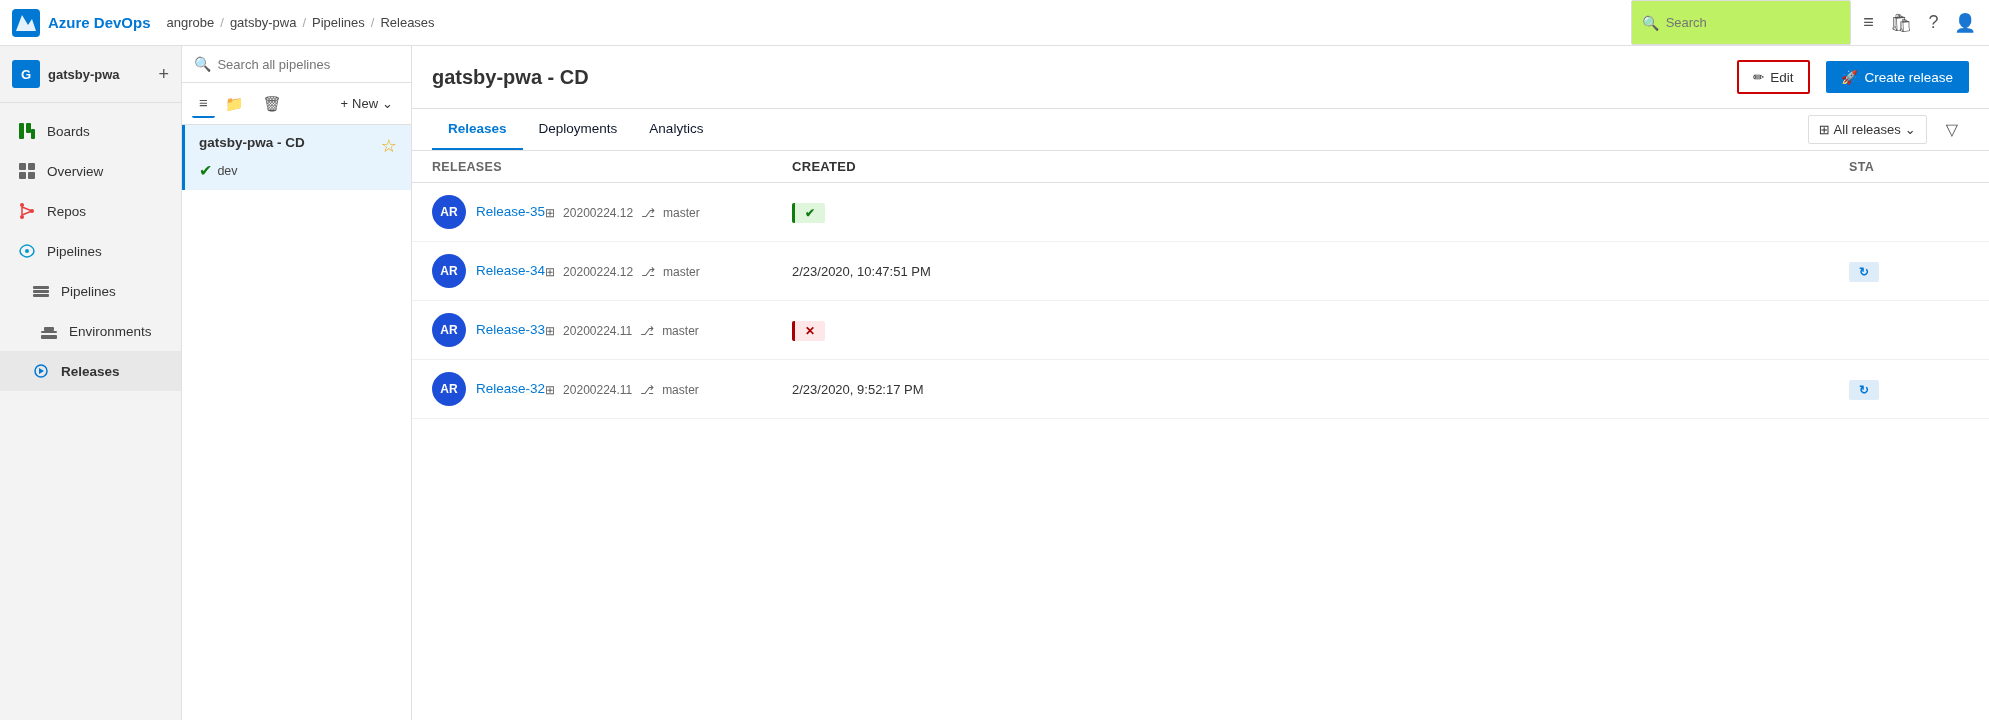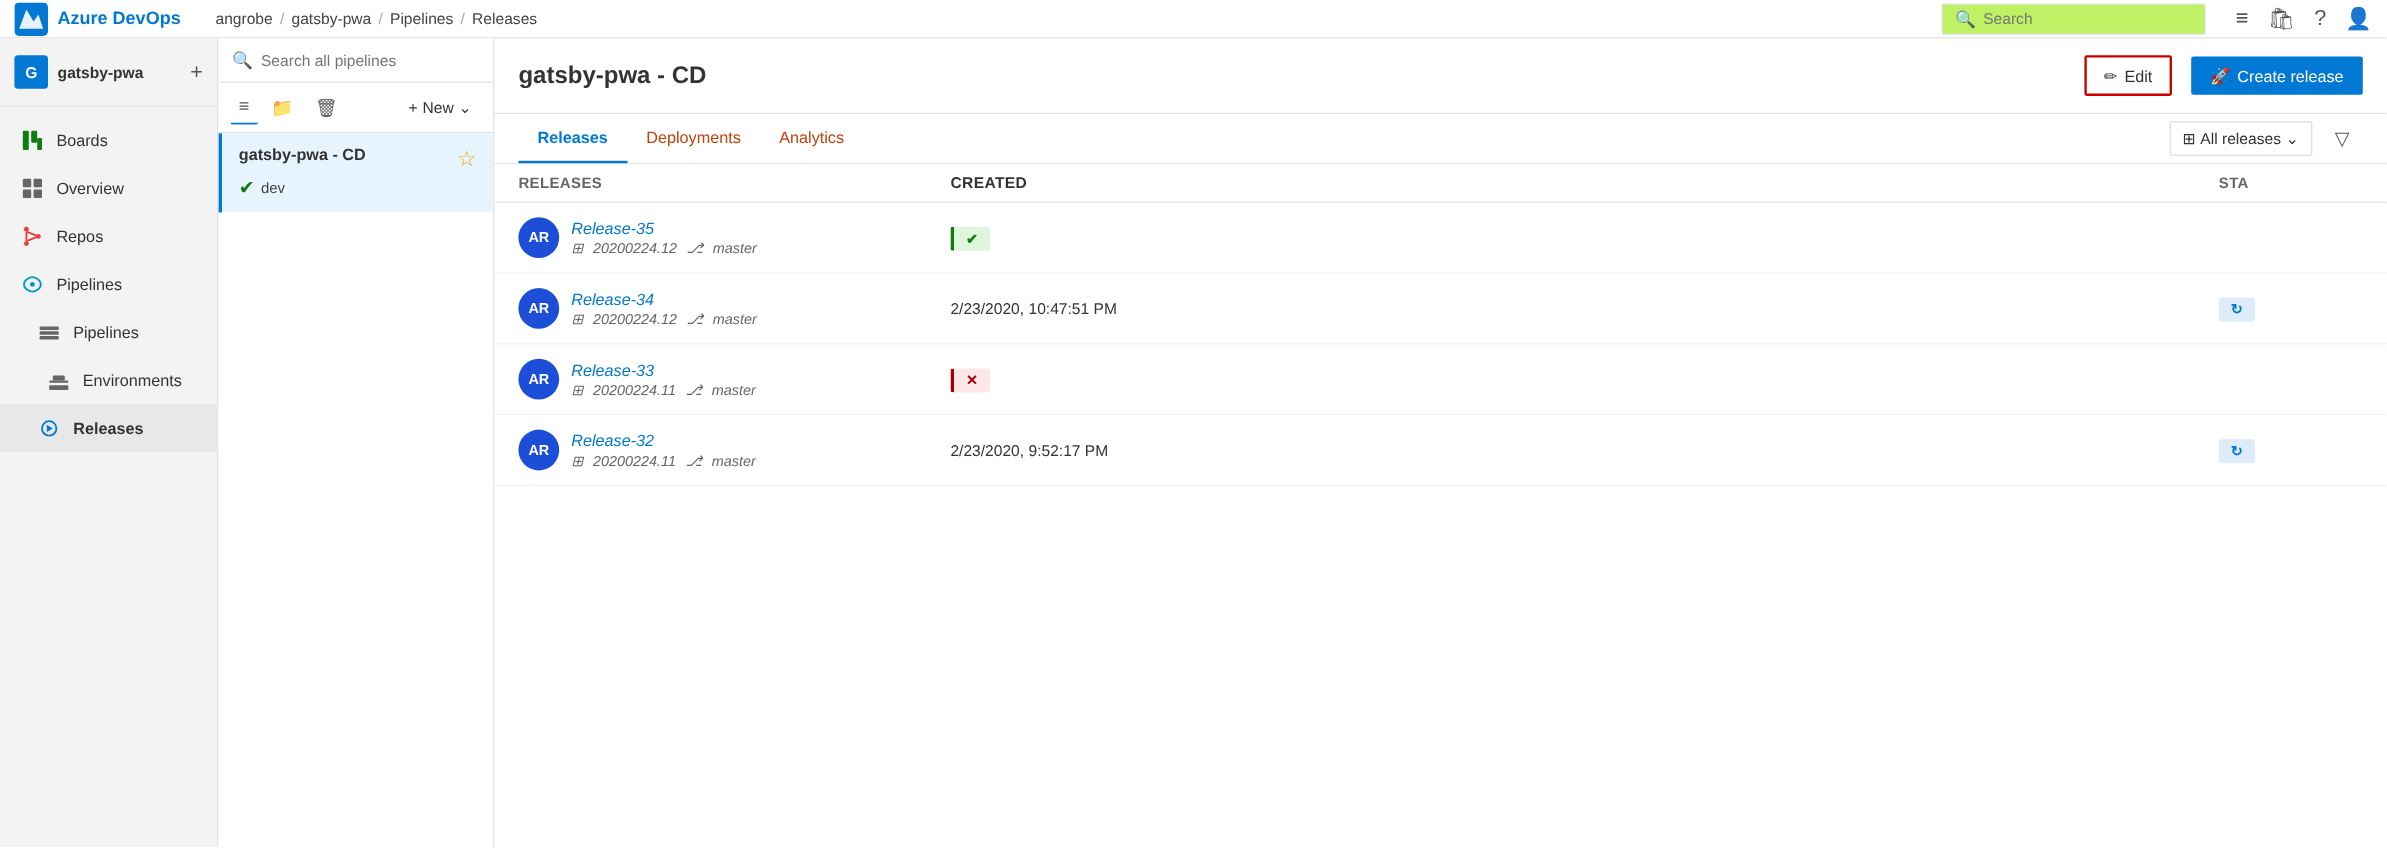--- a/index.html
+++ b/index.html
@@ -1,26 +1,25 @@
 <!DOCTYPE html>
 <html><head>
   <meta charset="utf-8">
   <style>
     * { box-sizing: border-box; margin: 0; padding: 0; }
     body { font-family: 'Segoe UI', sans-serif; font-size: 14px; color: #333; background: #fff; overflow: hidden; }
 
     
     .topbar {
-      height: 32px;
+      height: 46px;
       background: #fff;
       border-bottom: 1px solid #e0e0e0;
       display: flex;
-      align-items: center;
       padding: 0 12px;
-      gap: 13px;
+      gap: 0;
     }
     .topbar-logo {
       display: flex;
       align-items: center;
       gap: 8px;
       color: #0078d4;
       font-weight: 600;
       font-size: 15px;
       margin-right: 16px;
     }
@@ -267,21 +266,21 @@
       justify-content: space-between;
     }
     .tabs-left {
       display: flex;
       gap: 0;
     }
     .tab-item {
       padding: 12px 16px;
       cursor: pointer;
       font-size: 13.5px;
-      color: #c2410c;
+      color: #0f172a;
       border-bottom: 2px solid transparent;
     }
     .tab-item.active {
       color: #0078d4;
       border-bottom: 2px solid #0078d4;
       font-weight: 600;
     }
     .tabs-right {
       display: flex;
       align-items: center;
@@ -340,21 +339,21 @@
       color: #fff;
       border-radius: 50%;
       display: flex;
       align-items: center;
       justify-content: center;
       font-weight: 700;
       font-size: 12px;
       flex-shrink: 0;
       margin-right: 10px;
     }
-    .release-info { display: flex; flex-direction: column; font-style: italic; }
+    .release-info { display: flex; flex-direction: row; }
     .release-name { color: #0078d4; font-size: 13.5px; font-weight: 500; }
     .release-meta {
       display: flex;
       align-items: center;
       gap: 8px;
       font-size: 12px;
       color: #666;
       margin-top: 2px;
     }
     .col-release { display: flex; align-items: center; width: 360px; }

